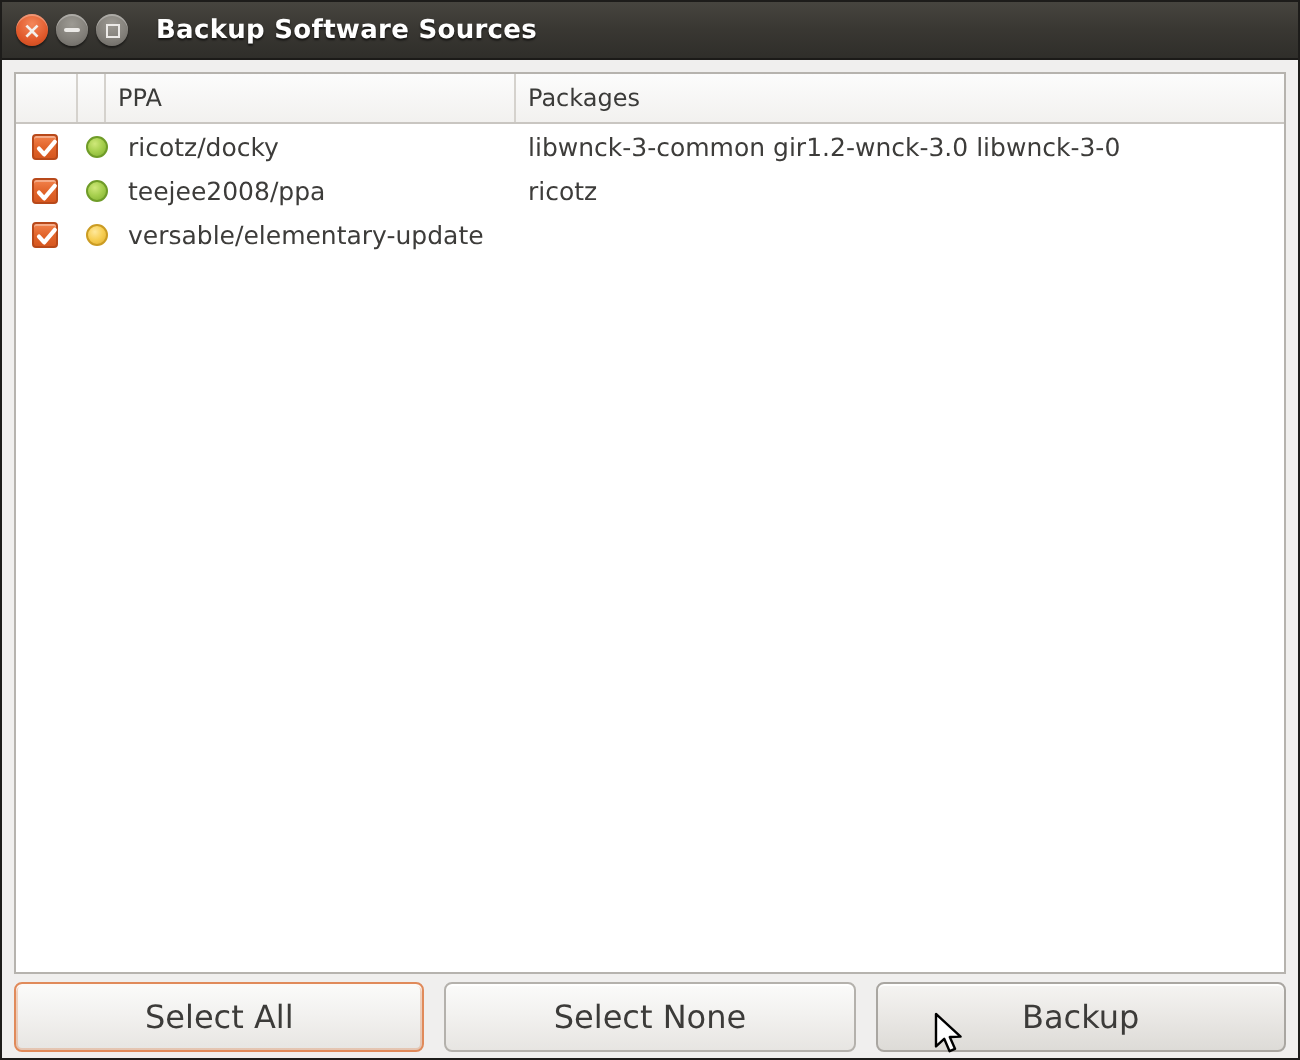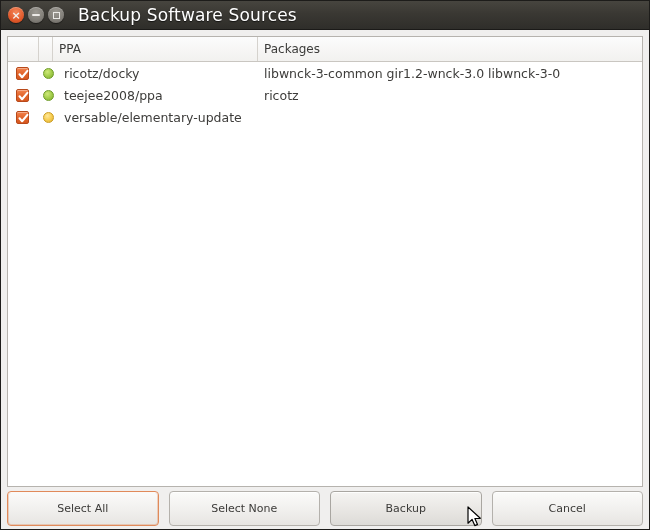--- a/index.html
+++ b/index.html
@@ -76,22 +76,22 @@
   .win-btn.max .sq {
     position: absolute;
     left: 4.5px; top: 4.5px;
     width: 7px; height: 7px;
     border: 1.6px solid #eceae7;
     box-sizing: border-box;
   }
   .title-text {
     margin-left: 10px;
     color: #ffffff;
-    font-size: 17px;
-    font-weight: normal;
+    font-size: 13px;
+    font-weight: bold;
     letter-spacing: 0.15px;
     text-shadow: 0 1px 1px rgba(0,0,0,0.65);
   }
 
   
   .content {
     flex: 1 1 auto;
     padding: 6px 6px 0 6px;
     display: flex;
     flex-direction: column;
@@ -201,21 +201,21 @@
     background: #f0efee;
   }
   .btn {
     flex: 1 1 0;
     height: 35px;
     box-sizing: border-box;
     border: 1px solid #b4b1ac;
     border-radius: 4px;
     background: linear-gradient(to bottom, #fbfbfa 0%, #f2f1ef 48%, #e7e5e2 100%);
     color: #3c3b39;
-    font-size: 11px;
+    font-size: 16px;
     font-family: "DejaVu Sans", "Liberation Sans", sans-serif;
     display: flex;
     align-items: center;
     justify-content: center;
     box-shadow: inset 0 1px 0 rgba(255,255,255,0.85);
     cursor: default;
     position: relative;
   }
   .btn.focused {
     border-color: #e08a5a;
@@ -311,21 +311,20 @@
         </div>
 
       </div>
     </div>
   </div>
 
   <div class="buttonbar">
     <div class="btn focused">Select All</div>
     <div class="btn">Select None</div>
     <div class="btn hovered">Backup</div>
-    <div class="btn">Cancel</div>
   </div>
 
   <div class="cursor" id="mouse-cursor" style="left: 466px; top: 505px;">
     <svg width="16" height="23" viewBox="0 0 16 23" aria-hidden="true">
       <path d="M1 1 L1 17.2 L5.1 13.4 L7.8 19.6 L10.5 18.4 L7.9 12.5 L13.3 12.3 Z" fill="#ffffff" stroke="#000000" stroke-width="1.2" stroke-linejoin="round"></path>
     </svg>
   </div>
 
 </div>
 

